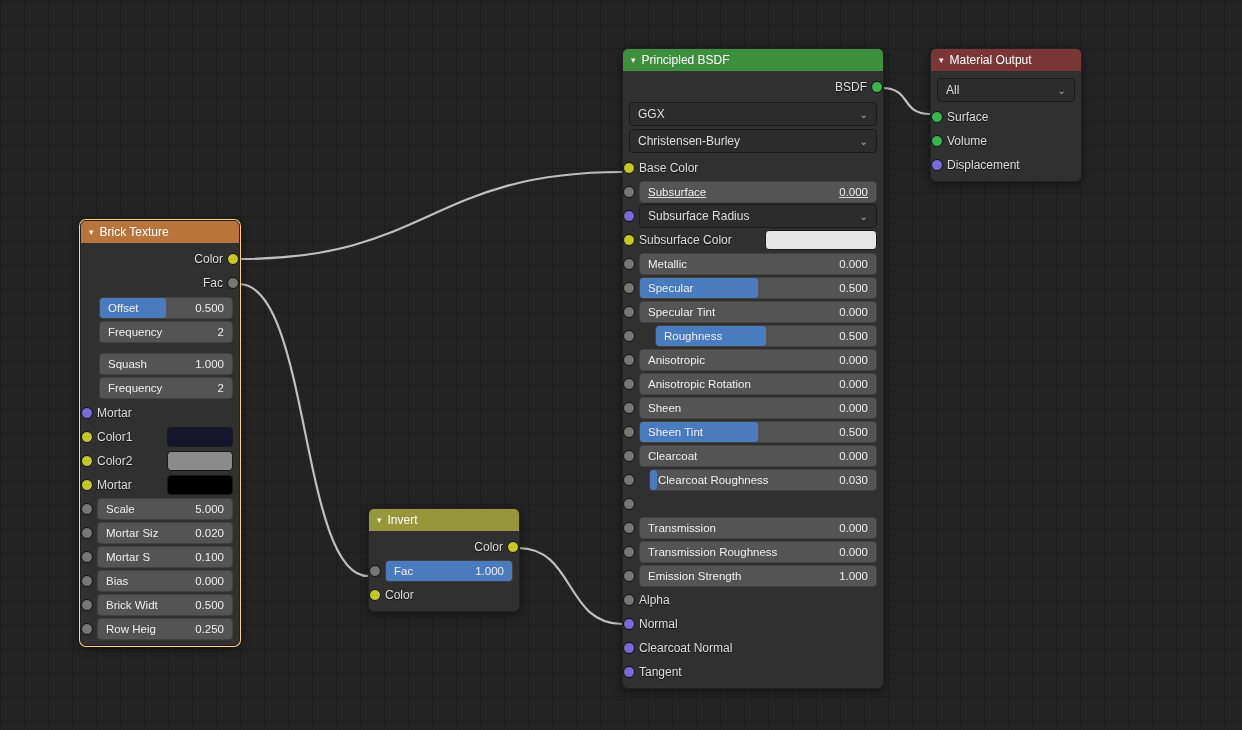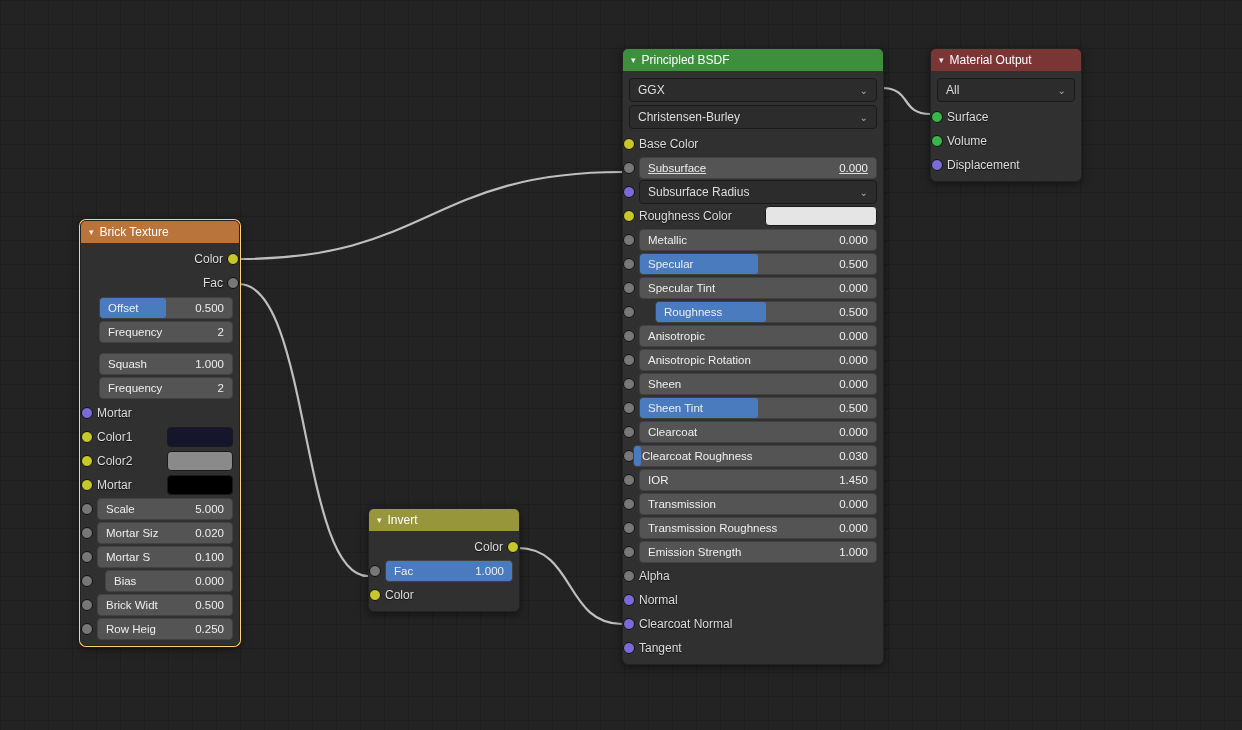--- a/index.html
+++ b/index.html
@@ -125,21 +125,21 @@
       </div>
     <div class="sock in">
         <span class="dot grey"></span>
         <div class="field" style="margin-left:10px;flex:1;">
           <span class="nm">Mortar S</span>
           <span class="val">0.100</span>
         </div>
       </div>
     <div class="sock in">
         <span class="dot grey"></span>
-        <div class="field" style="margin-left:18px;flex:1;">
+        <div class="field" style="margin-left:10px;flex:1;">
           <span class="nm">Bias</span>
           <span class="val">0.000</span>
         </div>
       </div>
     <div class="sock in">
         <span class="dot grey"></span>
         <div class="field" style="margin-left:10px;flex:1;">
           <span class="nm">Brick Widt</span>
           <span class="val">0.500</span>
         </div>
@@ -178,20 +178,24 @@
       </div>
   </div>
 </div>
 
 <div class="node" style="left:622px;top:48px;width:260px;">
   <div class="hdr" style="background:#3d8f3d;">
     <span class="tri">▾</span>
     <span>Principled BSDF</span>
   </div>
   <div class="body">
+    <div class="sock out">
+        <span class="lab">BSDF</span>
+        <span class="dot green"></span>
+      </div>
     <div class="sel">
         <span>GGX</span>
         <span class="chev">⌄</span>
       </div>
     <div class="sel">
         <span>Christensen-Burley</span>
         <span class="chev">⌄</span>
       </div>
 
     <div class="sock in">
@@ -207,21 +211,21 @@
       </div>
     <div class="sock in">
         <span class="dot purple"></span>
         <div class="sel" style="margin:0 0 0 10px;flex:1;">
           <span>Subsurface Radius</span>
           <span class="chev">⌄</span>
         </div>
       </div>
     <div class="sock in row">
         <span class="dot yellow"></span>
-        <span class="lab" style="flex:1">Roughness Color</span>
+        <span class="lab" style="flex:1">Subsurface Color</span>
         <span style="width:110px;height:18px;border-radius:4px;background:#e5e5e5;border:1px solid #1a1a1a;"></span>
       </div>
 
     <div class="sock in">
         <span class="dot grey"></span>
         <div class="field" style="margin-left:10px;flex:1;">
           <span class="nm">Metallic</span>
           <span class="val">0.000</span>
         </div>
       </div>
@@ -279,32 +283,28 @@
       </div>
     <div class="sock in">
         <span class="dot grey"></span>
         <div class="field" style="margin-left:10px;flex:1;">
           <span class="nm">Clearcoat</span>
           <span class="val">0.000</span>
         </div>
       </div>
     <div class="sock in">
         <span class="dot grey"></span>
-        <div class="field" style="margin-left:4px;flex:1;">
+        <div class="field" style="margin-left:20px;flex:1;">
           <div class="bar" style="width:3%;"></div>
           <span class="nm">Clearcoat Roughness</span>
           <span class="val">0.030</span>
         </div>
       </div>
     <div class="sock in">
         <span class="dot grey"></span>
-        <div class="field" style="margin-left:10px;flex:1;">
-          <span class="nm">IOR</span>
-          <span class="val">1.450</span>
-        </div>
       </div>
     <div class="sock in">
         <span class="dot grey"></span>
         <div class="field" style="margin-left:10px;flex:1;">
           <span class="nm">Transmission</span>
           <span class="val">0.000</span>
         </div>
       </div>
     <div class="sock in">
         <span class="dot grey"></span>

